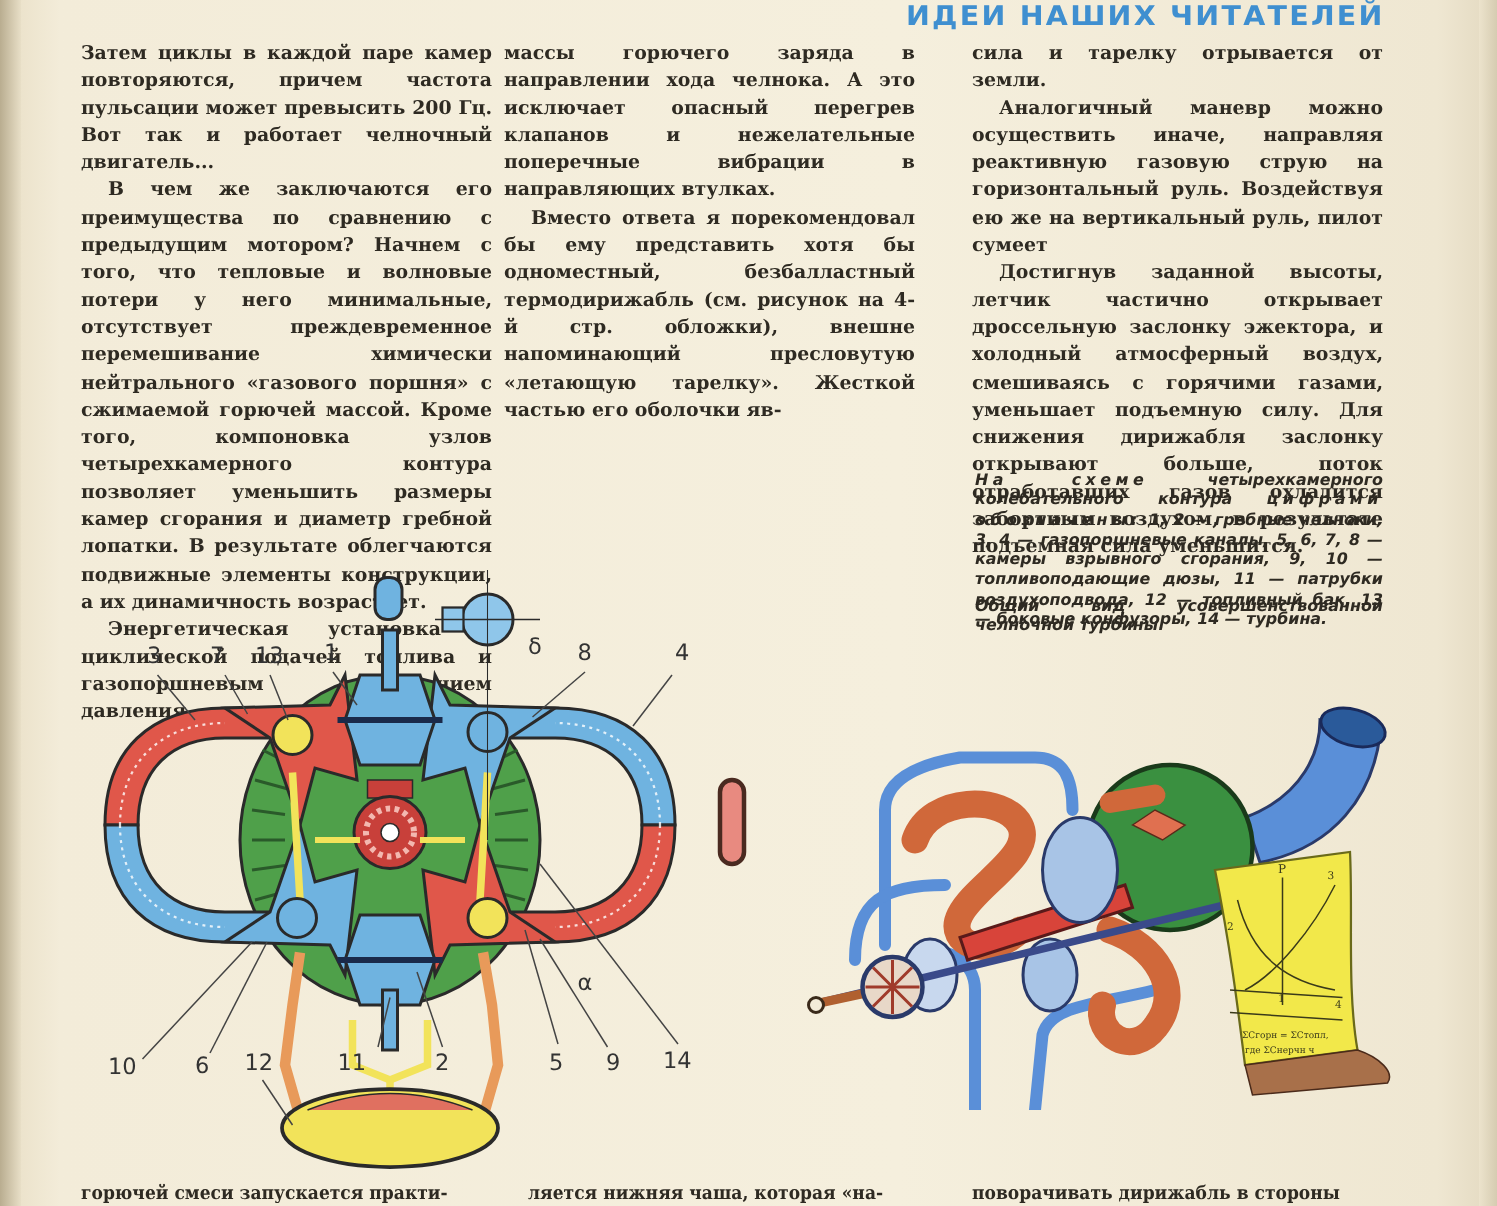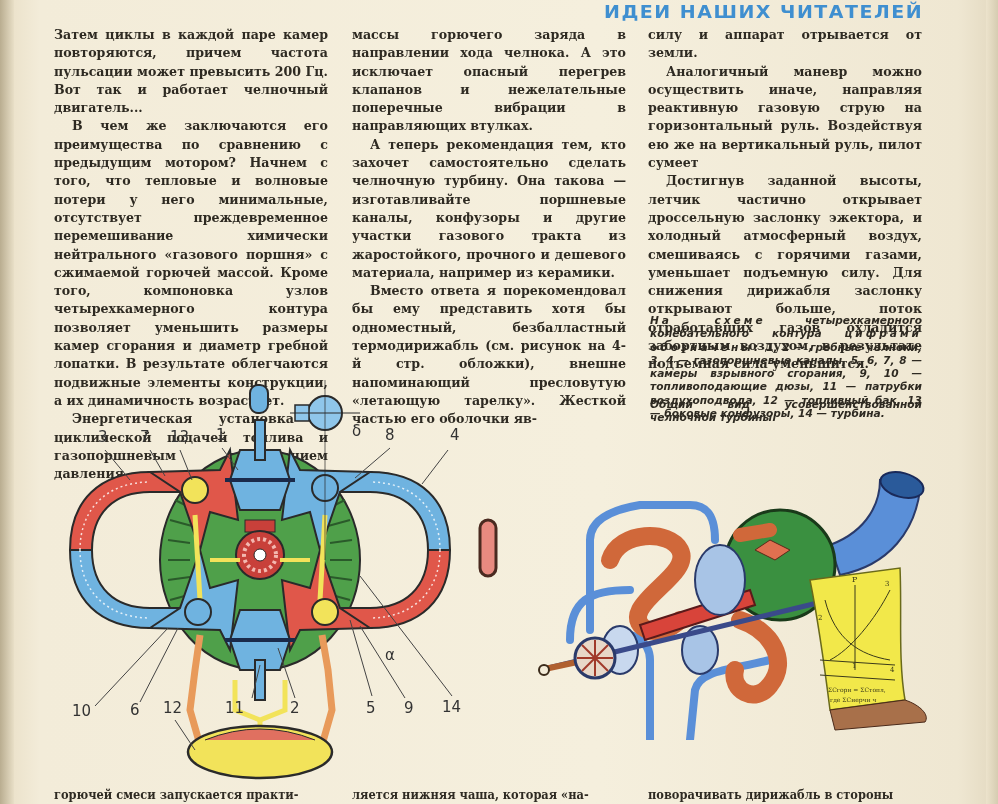--- a/index.html
+++ b/index.html
@@ -29,21 +29,21 @@
       color:#3f8fd0; line-height:22px; white-space:nowrap;
       transform:scaleY(0.95);
     }
     .col {
       position:absolute; font-size:12.6px; line-height:18.3px;
       font-weight:bold; text-align:justify; color:#2e2a22;
     }
     .col p { margin:0; }
     .col p.indent { text-indent:18px; }
     .col1 { left:54px; top:26px; width:274px; }
-    .col2 { left:352px; top:26px; width:274px; }
+    .col2 { left:336px; top:26px; width:274px; }
     .col3 { left:648px; top:26px; width:274px; }
     .caption {
       position:absolute; left:650px; width:272px;
       font-family:"DejaVu Sans", "Liberation Sans", sans-serif;
       font-weight:bold; font-size:10.6px; line-height:13.3px;
       text-align:justify; color:#2e2a22;font-style:italic;
     }
     .caption1 { top:314px; }
     .caption2 { top:398px; }
     .spaced { letter-spacing:3px; }
@@ -69,26 +69,25 @@
 <div class="banner">ИДЕИ НАШИХ ЧИТАТЕЛЕЙ</div>
 
 <div class="col col1">
   <p>Затем циклы в каждой паре камер повторяются, причем частота пульсации может превысить 200 Гц. Вот так и работает челночный двигатель...</p>
   <p class="indent">В чем же заключаются его преимущества по сравнению с предыдущим мотором? Начнем с того, что тепловые и волновые потери у него минимальные, отсутствует преждевременное перемешивание химически нейтрального «газового поршня» с сжимаемой горючей массой. Кроме того, компоновка узлов четырехкамерного контура позволяет уменьшить размеры камер сгорания и диаметр гребной лопатки. В результате облегчаются подвижные элементы конструкции, а их динамичность возрастает.</p>
   <p class="indent">Энергетическая установка с циклической подачей топлива и газопоршневым повышением давления</p>
 </div>
 
 <div class="col col2">
   <p>массы горючего заряда в направлении хода челнока. А это исключает опасный перегрев клапанов и нежелательные поперечные вибрации в направляющих втулках.</p>
-  <p class="indent">А теперь рекомендация тем, кто захочет самостоятельно сделать челночную турбину. Она такова — изготавливайте поршневые каналы, конфузоры и другие участки газового тракта из жаростойкого, прочного и дешевого материала, например из керамики.</p>
   <p class="indent">Вместо ответа я порекомендовал бы ему представить хотя бы одноместный, безбалластный термодирижабль (см. рисунок на 4-й стр. обложки), внешне напоминающий пресловутую «летающую тарелку». Жесткой частью его оболочки яв-</p>
 </div>
 
 <div class="col col3">
-  <p>силу и аппарат отрывается от земли.</p>
+  <p>сила и тарелку отрывается от земли.</p>
   <p class="indent">Аналогичный маневр можно осуществить иначе, направляя реактивную газовую струю на горизонтальный руль. Воздействуя ею же на вертикальный руль, пилот сумеет</p>
   <p class="indent">Достигнув заданной высоты, летчик частично открывает дроссельную заслонку эжектора, и холодный атмосферный воздух, смешиваясь с горячими газами, уменьшает подъемную силу. Для снижения дирижабля заслонку открывают больше, поток отработавших газов охладится забортным воздухом, в результате подъемная сила уменьшится.</p>
 </div>
 
 <div class="caption caption1">
   <span class="spaced">На схеме</span>
   <span>четырехкамерного колебательного контура</span>
   <span class="spaced">цифрами обозначены:</span>
   <span>1, 2 — гребные челноки, 3, 4 — газопоршневые каналы, 5, 6, 7, 8 — камеры взрывного сгорания, 9, 10 — топливоподающие дюзы, 11 — патрубки воздухоподвода, 12 — топливный бак, 13 — боковые конфузоры, 14 — турбина.</span>
 </div>

